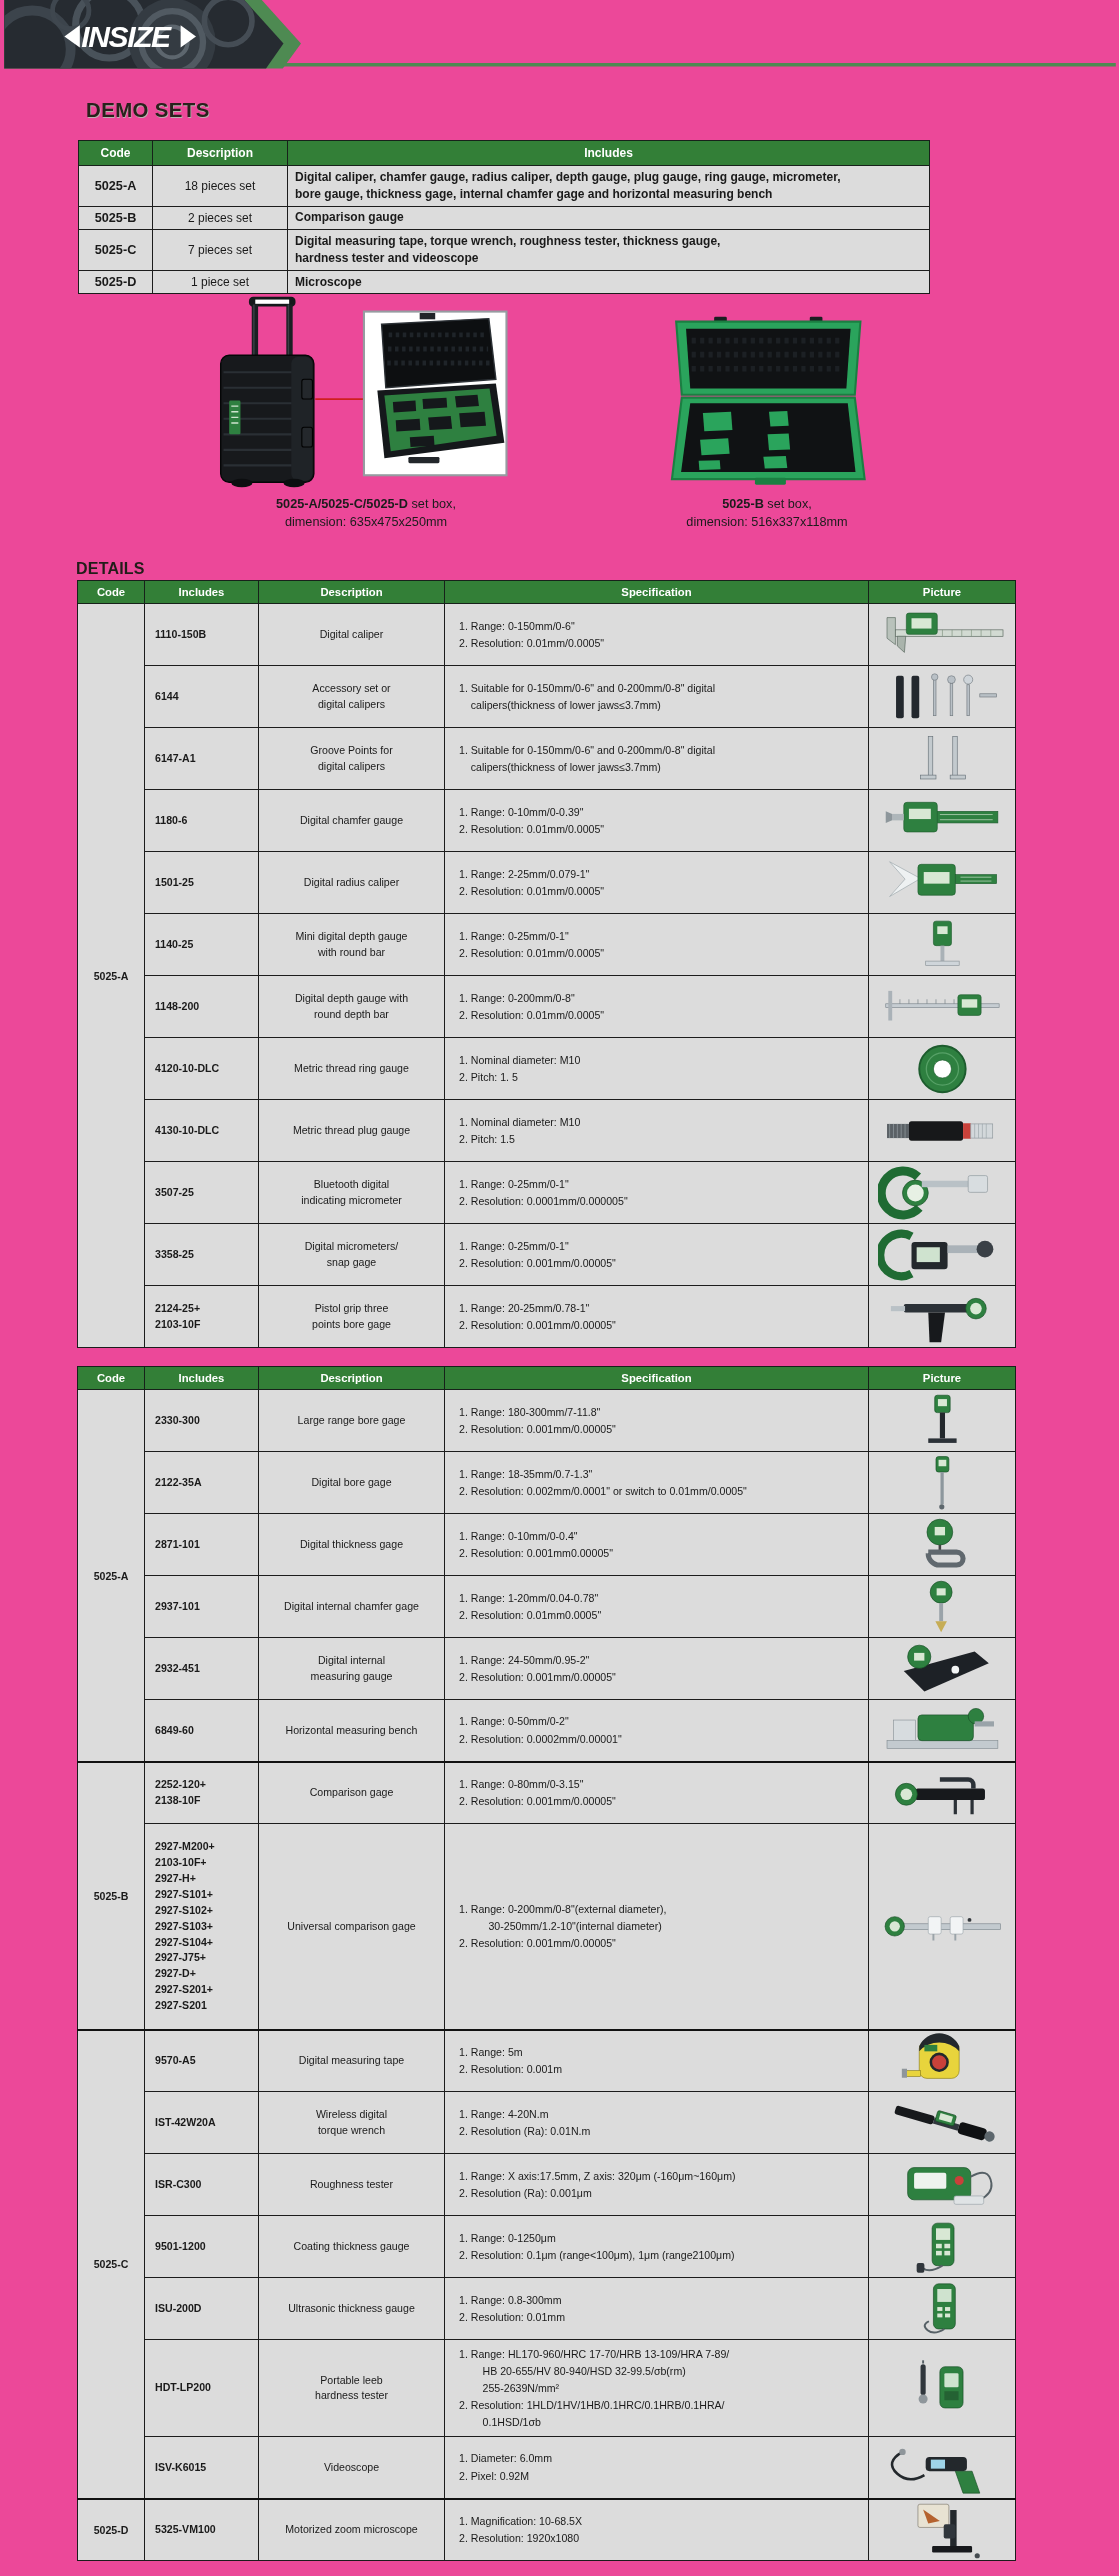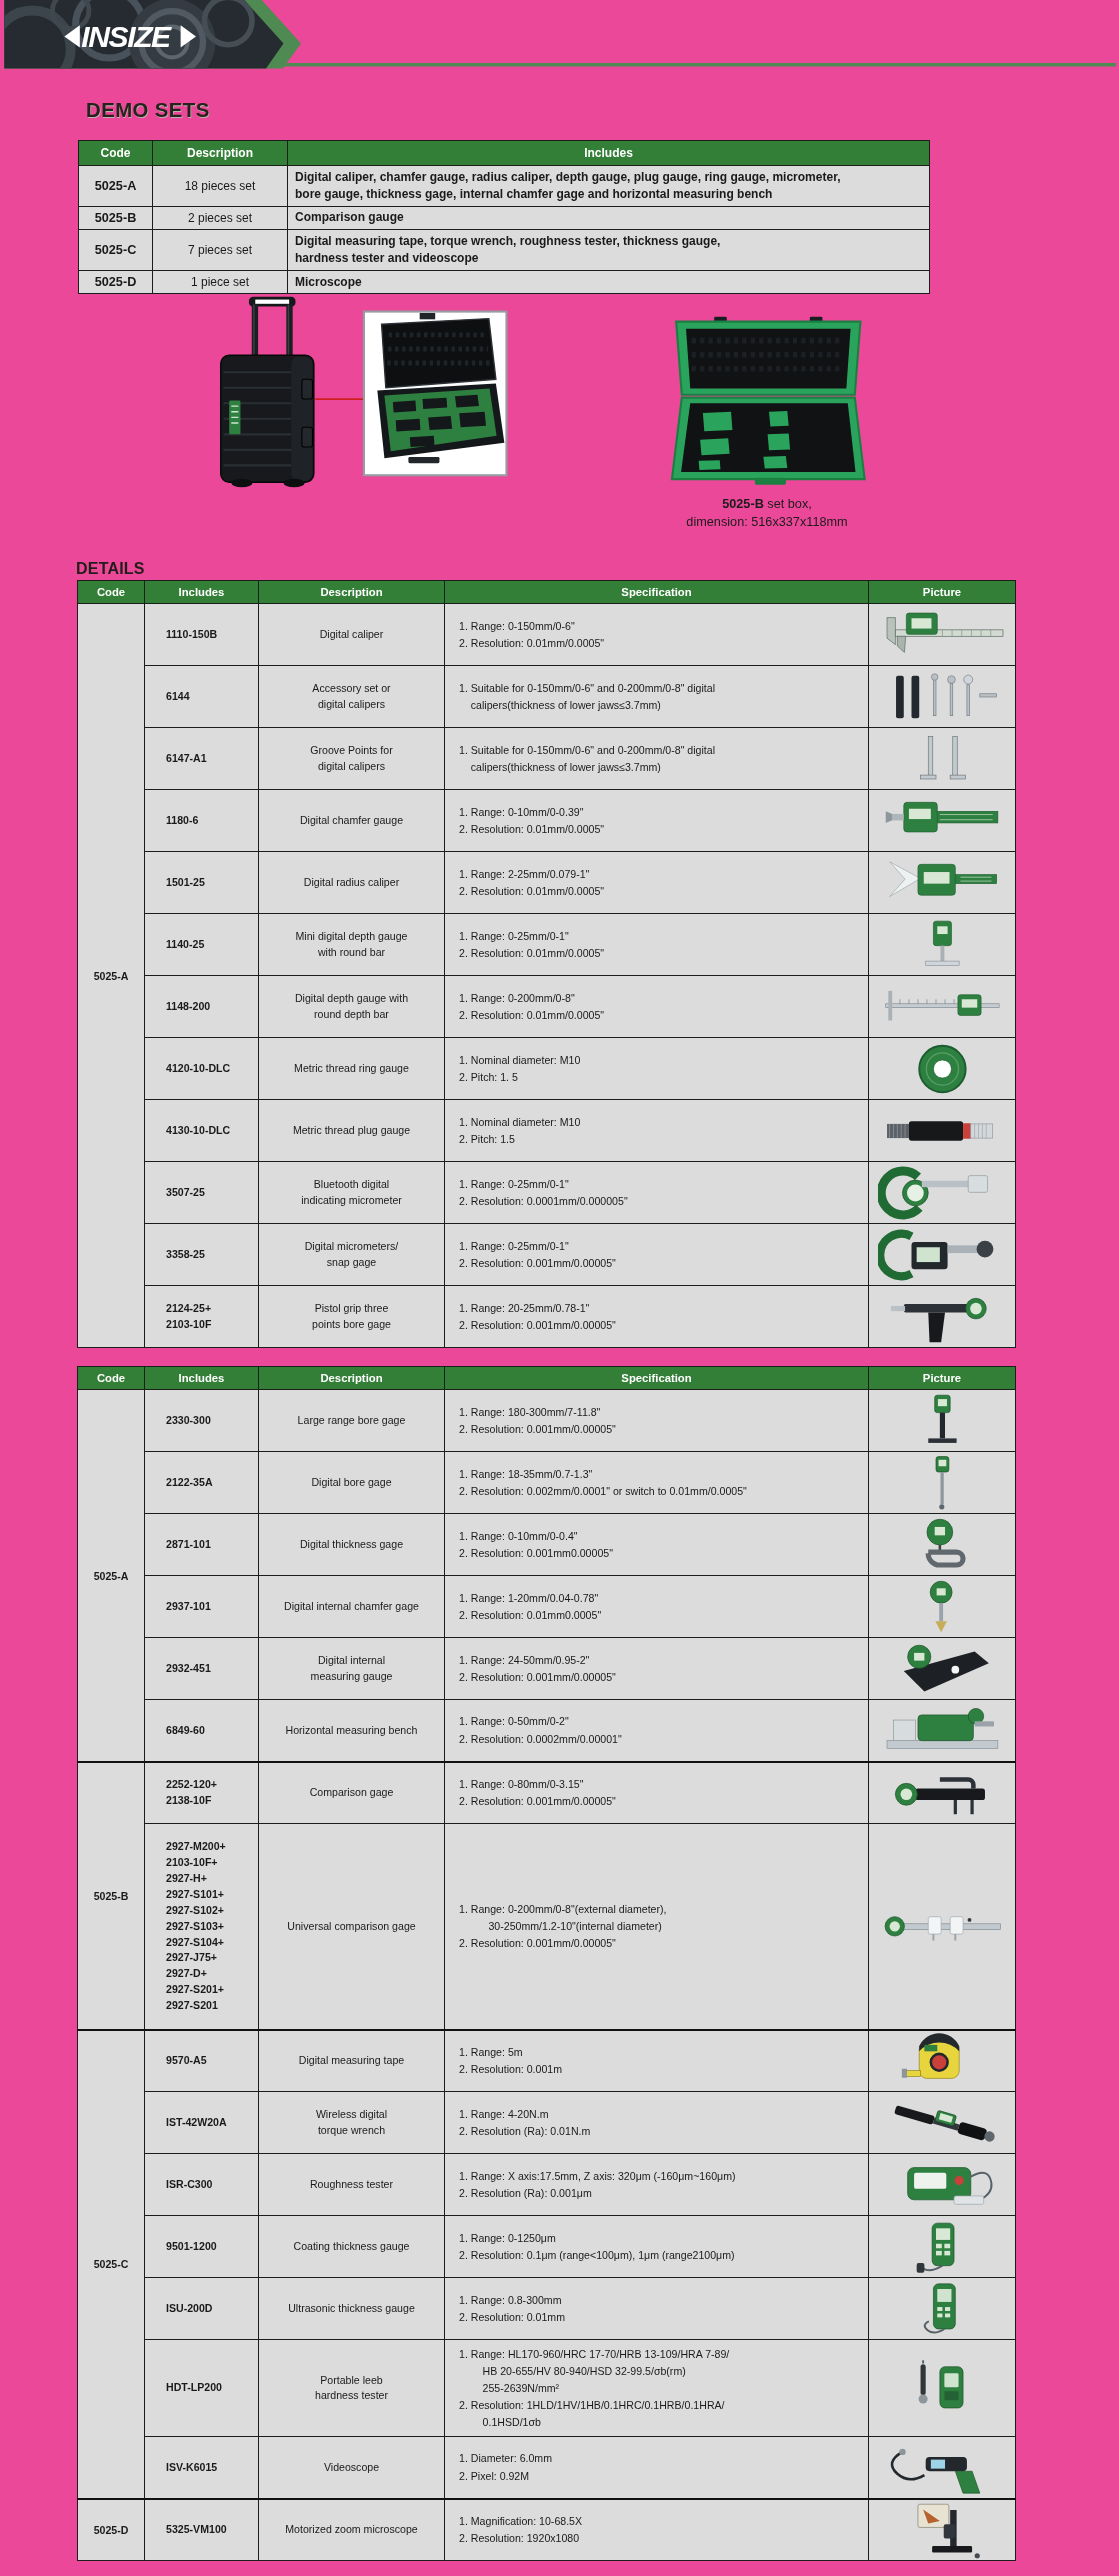--- a/index.html
+++ b/index.html
@@ -42,21 +42,21 @@
   table.dt{position:absolute;left:77px;width:938px;border-collapse:collapse;table-layout:fixed;}
   table.dt th{background:#337f37;color:#fff;font-size:11.3px;font-weight:bold;height:20.4px;
               border:0.7px solid #17211a;text-align:center;}
   table.dt td{background:#dcdcdc;border:1.4px solid #1c1c1c;border-left-width:0.7px;
               border-right-width:0.7px;font-size:10.6px;vertical-align:middle;}
   table.dt tbody tr{height:62px;}
   tr.hU{height:206px !important;}
   tr.hH{height:97px !important;}
   tr.gs td{border-top:2.8px solid #111;}
   td.gcode{font-weight:bold;font-size:11.3px;text-align:center;}
-  td.inc{font-weight:bold;font-size:11.3px;padding-left:21px;white-space:pre-line;line-height:1.5;}
+  td.inc{font-weight:bold;font-size:11.3px;padding-left:10px;white-space:pre-line;line-height:1.5;}
   td.desc{text-align:center;white-space:pre-line;line-height:1.5;padding:0 2.8px;}
   td.spec{padding-left:14px;padding-right:4.2px;white-space:pre-wrap;line-height:1.62;}
   td.pic{background:#ffffff;text-align:center;}
   td.pic svg{max-width:138px;max-height:58px;vertical-align:middle;}
   .dt1{top:580px;} .dt2{top:1366px;}
 </style>
 </head>
 <body>
 
 <div id="page">
@@ -182,20 +182,24 @@
           <polygon points="170,136 196,135 198,156 172,157"></polygon>
           <polygon points="72,176 112,174 114,196 74,198"></polygon>
           <polygon points="168,168 198,167 200,190 170,191"></polygon>
           <polygon points="70,206 100,205 101,218 71,219"></polygon>
           <polygon points="162,200 194,199 196,216 164,217"></polygon>
         </g>
         <rect x="150" y="230" width="44" height="10" rx="2" fill="#1b7f42"></rect>
       </svg>
     </div>
 
+    <div class="cap capL">
+      <div><span class="b">5025-A/5025-C/5025-D</span><span> set box,</span></div>
+      <div>dimension: 635x475x250mm</div>
+    </div>
     <div class="cap capR">
       <div><span class="b">5025-B</span><span> set box,</span></div>
       <div>dimension: 516x337x118mm</div>
     </div>
   </div>
 
   <div class="details-label">DETAILS</div>
 
   <table class="dt dt1">
     <colgroup>

